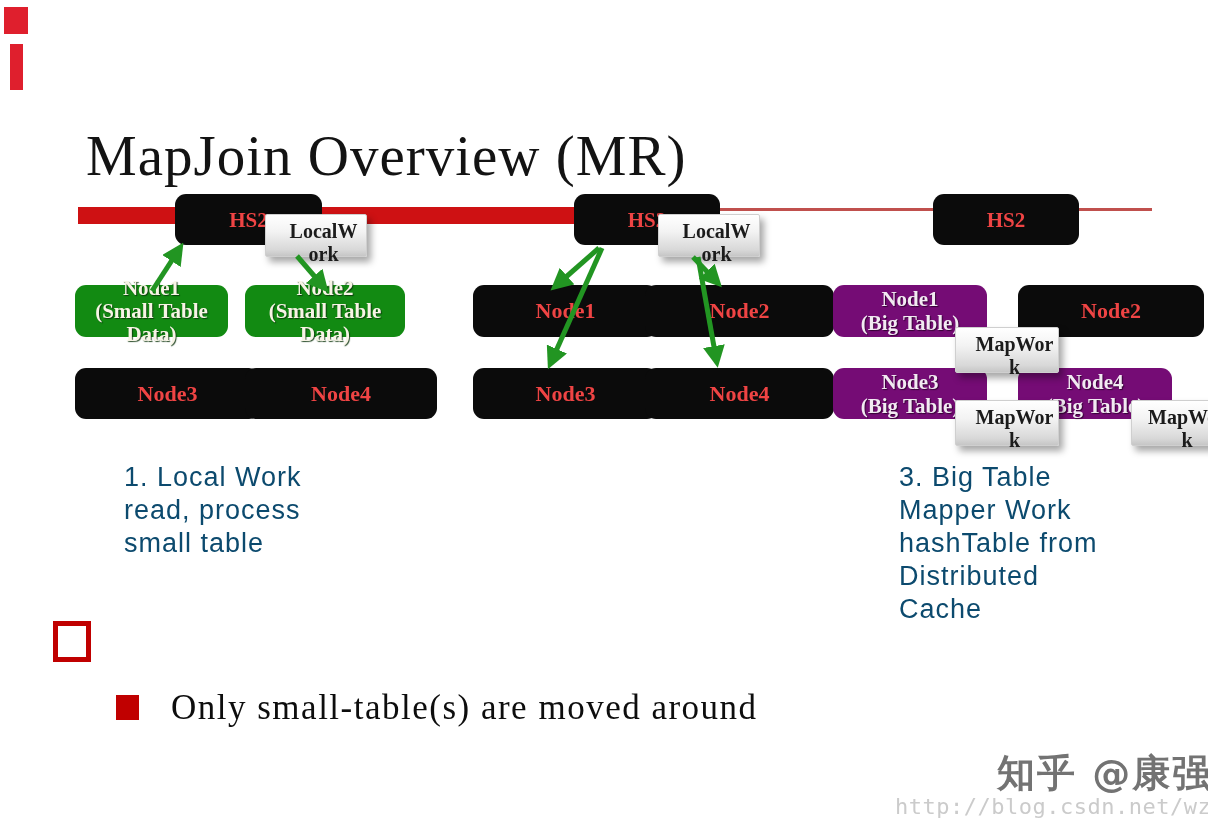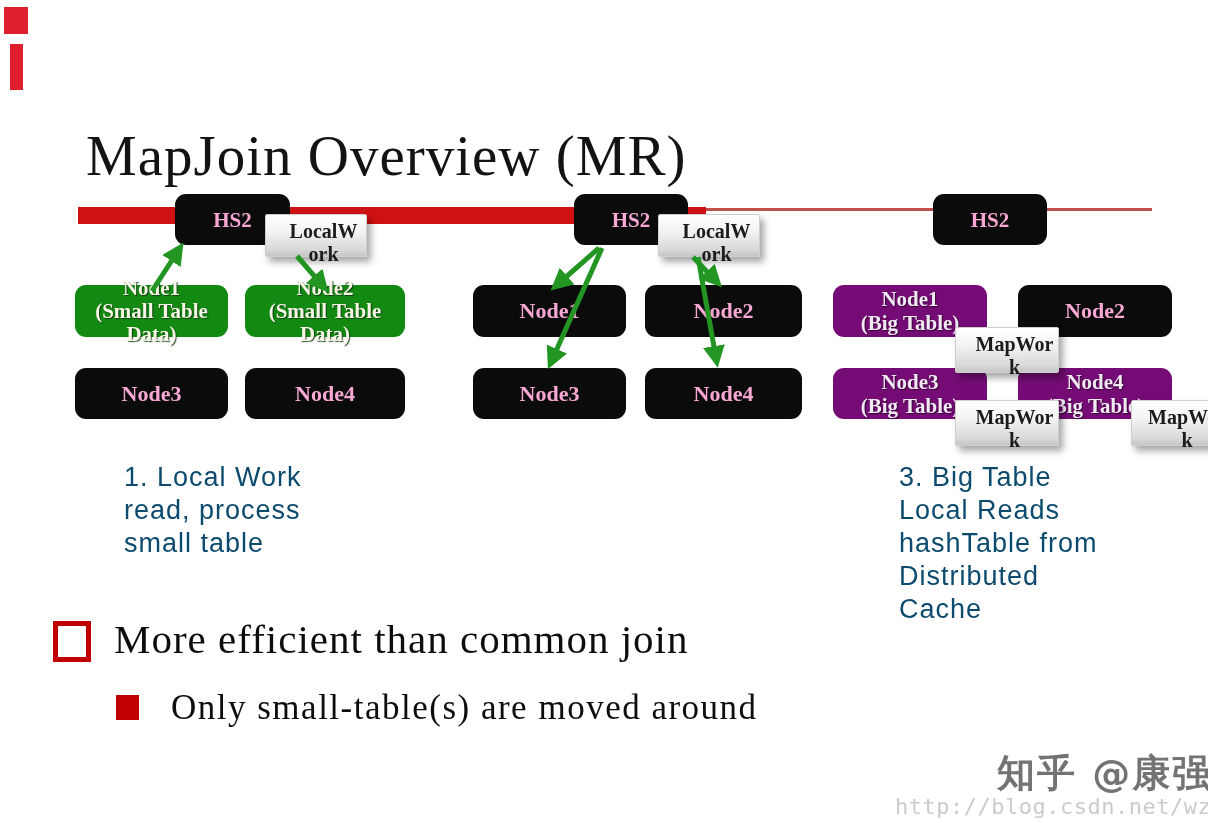--- a/index.html
+++ b/index.html
@@ -14,21 +14,21 @@
   .title{position:absolute;left:86px;top:124px;font-size:57px;line-height:64px;color:#131313;
          letter-spacing:1px;white-space:nowrap;}
 
   
   .red-bar{position:absolute;left:78px;top:207px;width:628px;height:17px;background:#ce1113;z-index:1;}
   .red-line{position:absolute;left:706px;top:208px;width:446px;height:3px;background:#c0504d;z-index:1;}
 
   
   .box{position:absolute;border-radius:11px;font-weight:bold;text-align:center;z-index:2;}
   .lines{position:absolute;left:0;right:0;top:50%;transform:translateY(-50%);}
-  .black-box{background:#0b0b0b;color:#f9a8d4;font-size:22px;line-height:24px;}
+  .black-box{background:#0b0b0b;color:#ef4444;font-size:22px;line-height:24px;padding-left:32px;}
   .green-box{background:#128a12;color:#f8f4e6;font-size:21px;line-height:23px;
              text-shadow:1px 1px 1px rgba(10,50,10,0.85);}
   .purple-box{background:#750c75;color:#f2eaf2;font-size:21px;line-height:24px;
               text-shadow:1px 1px 1px rgba(40,0,40,0.85);}
   .hs2{font-size:21px;}
 
   
   .gray-box{position:absolute;background:linear-gradient(180deg,#ffffff 0%,#f3f3f3 40%,#d8d8d8 85%,#c6c6c6 100%);
             border:1px solid #cfcfcf;box-shadow:4px 5px 7px rgba(0,0,0,0.35);
             color:#1b1b1b;font-weight:bold;font-size:20px;line-height:23px;text-align:center;
@@ -209,28 +209,27 @@
     <line x1="698" y1="257" x2="716" y2="358" stroke="#229522" stroke-width="5" marker-end="url(#ah)"></line>
   </svg>
 
   <div class="caption cap1">
     <div>1. Local Work</div>
     <div>read, process</div>
     <div>small table</div>
   </div>
   <div class="caption cap3">
     <div>3. Big Table</div>
-    <div>Local Reads</div>
+    <div>Mapper Work</div>
     <div>hashTable from</div>
     <div>Distributed</div>
     <div>Cache</div>
   </div>
 
   <div class="b1-marker"></div>
-  <div class="b1-text">More efficient than common join</div>
   <div class="b2-marker"></div>
   <div class="b2-text">Only small-table(s) are moved around</div>
 
   <div class="wm-brand">知乎 @康强</div>
   <div class="wm-url">http://blog.csdn.net/wzq6578702</div>
 
   <div class="edge-dash"></div>
 
 </div>
 

